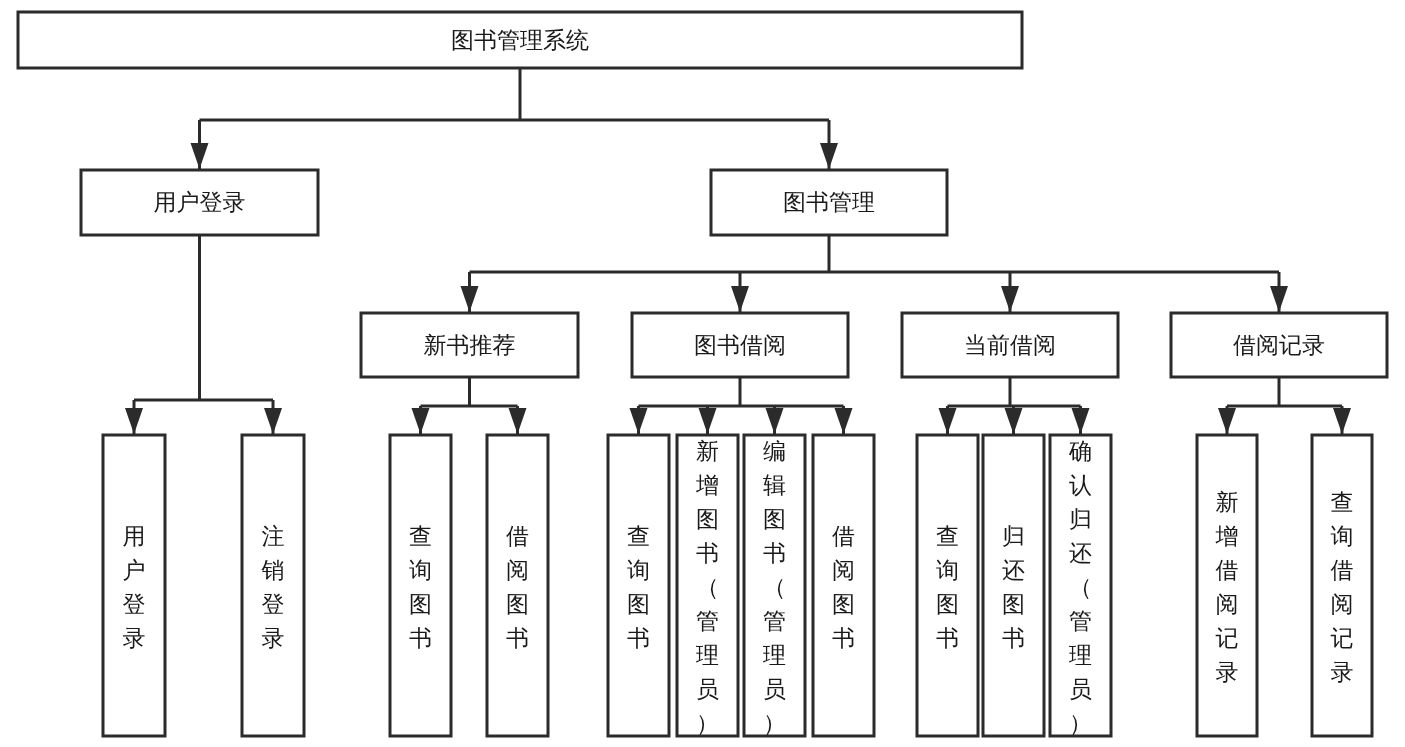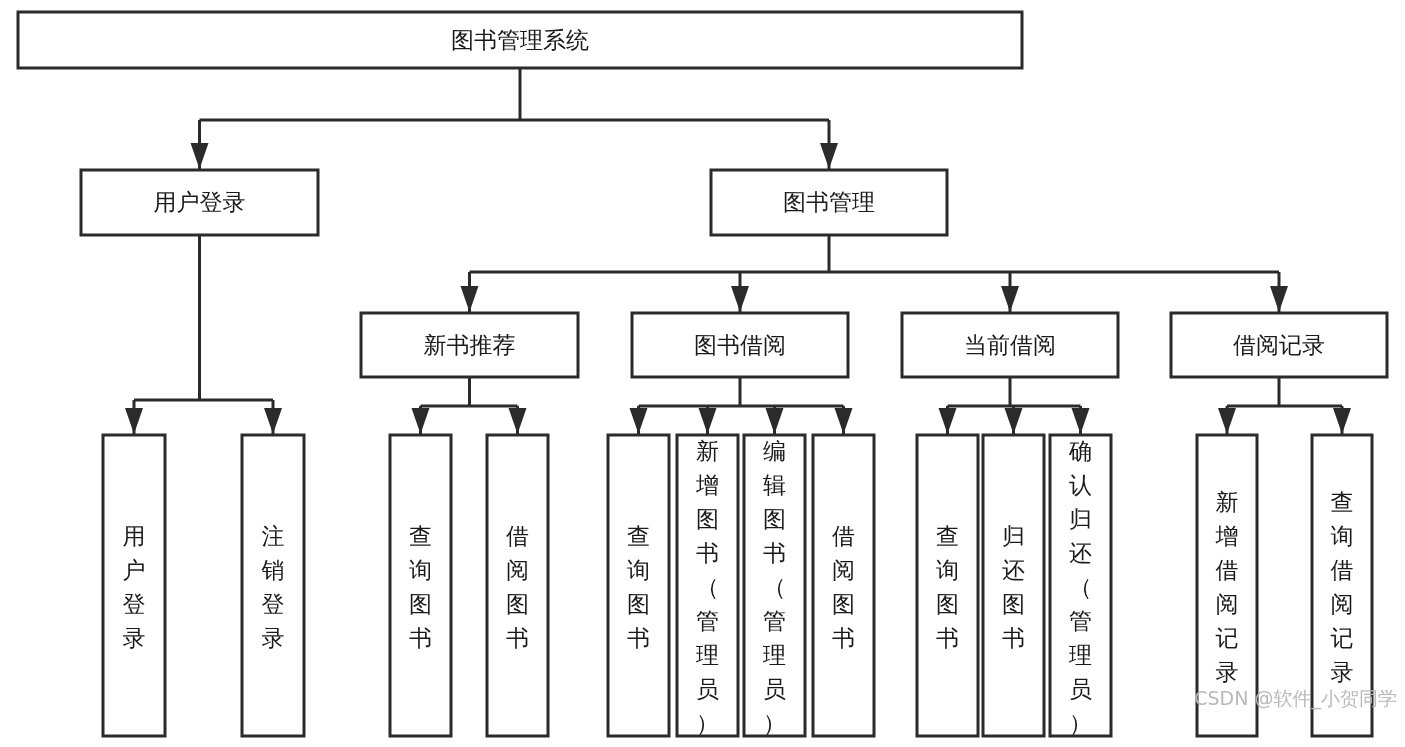--- a/index.html
+++ b/index.html
@@ -252,14 +252,13 @@
           <rect x="1312" y="435" width="60" height="301" class="node-box"></rect>
           <text x="1342" y="503.5" class="node-label-h" font-size="25">查</text>
           <text x="1342" y="537.5" class="node-label-h" font-size="25">询</text>
           <text x="1342" y="571.5" class="node-label-h" font-size="25">借</text>
           <text x="1342" y="605.5" class="node-label-h" font-size="25">阅</text>
           <text x="1342" y="639.5" class="node-label-h" font-size="25">记</text>
           <text x="1342" y="673.5" class="node-label-h" font-size="25">录</text>
         </g>
       </g>
   </svg>
-  <div class="watermark">CSDN @软件_小贺同学</div>
 </div>
 
 </body></html>

